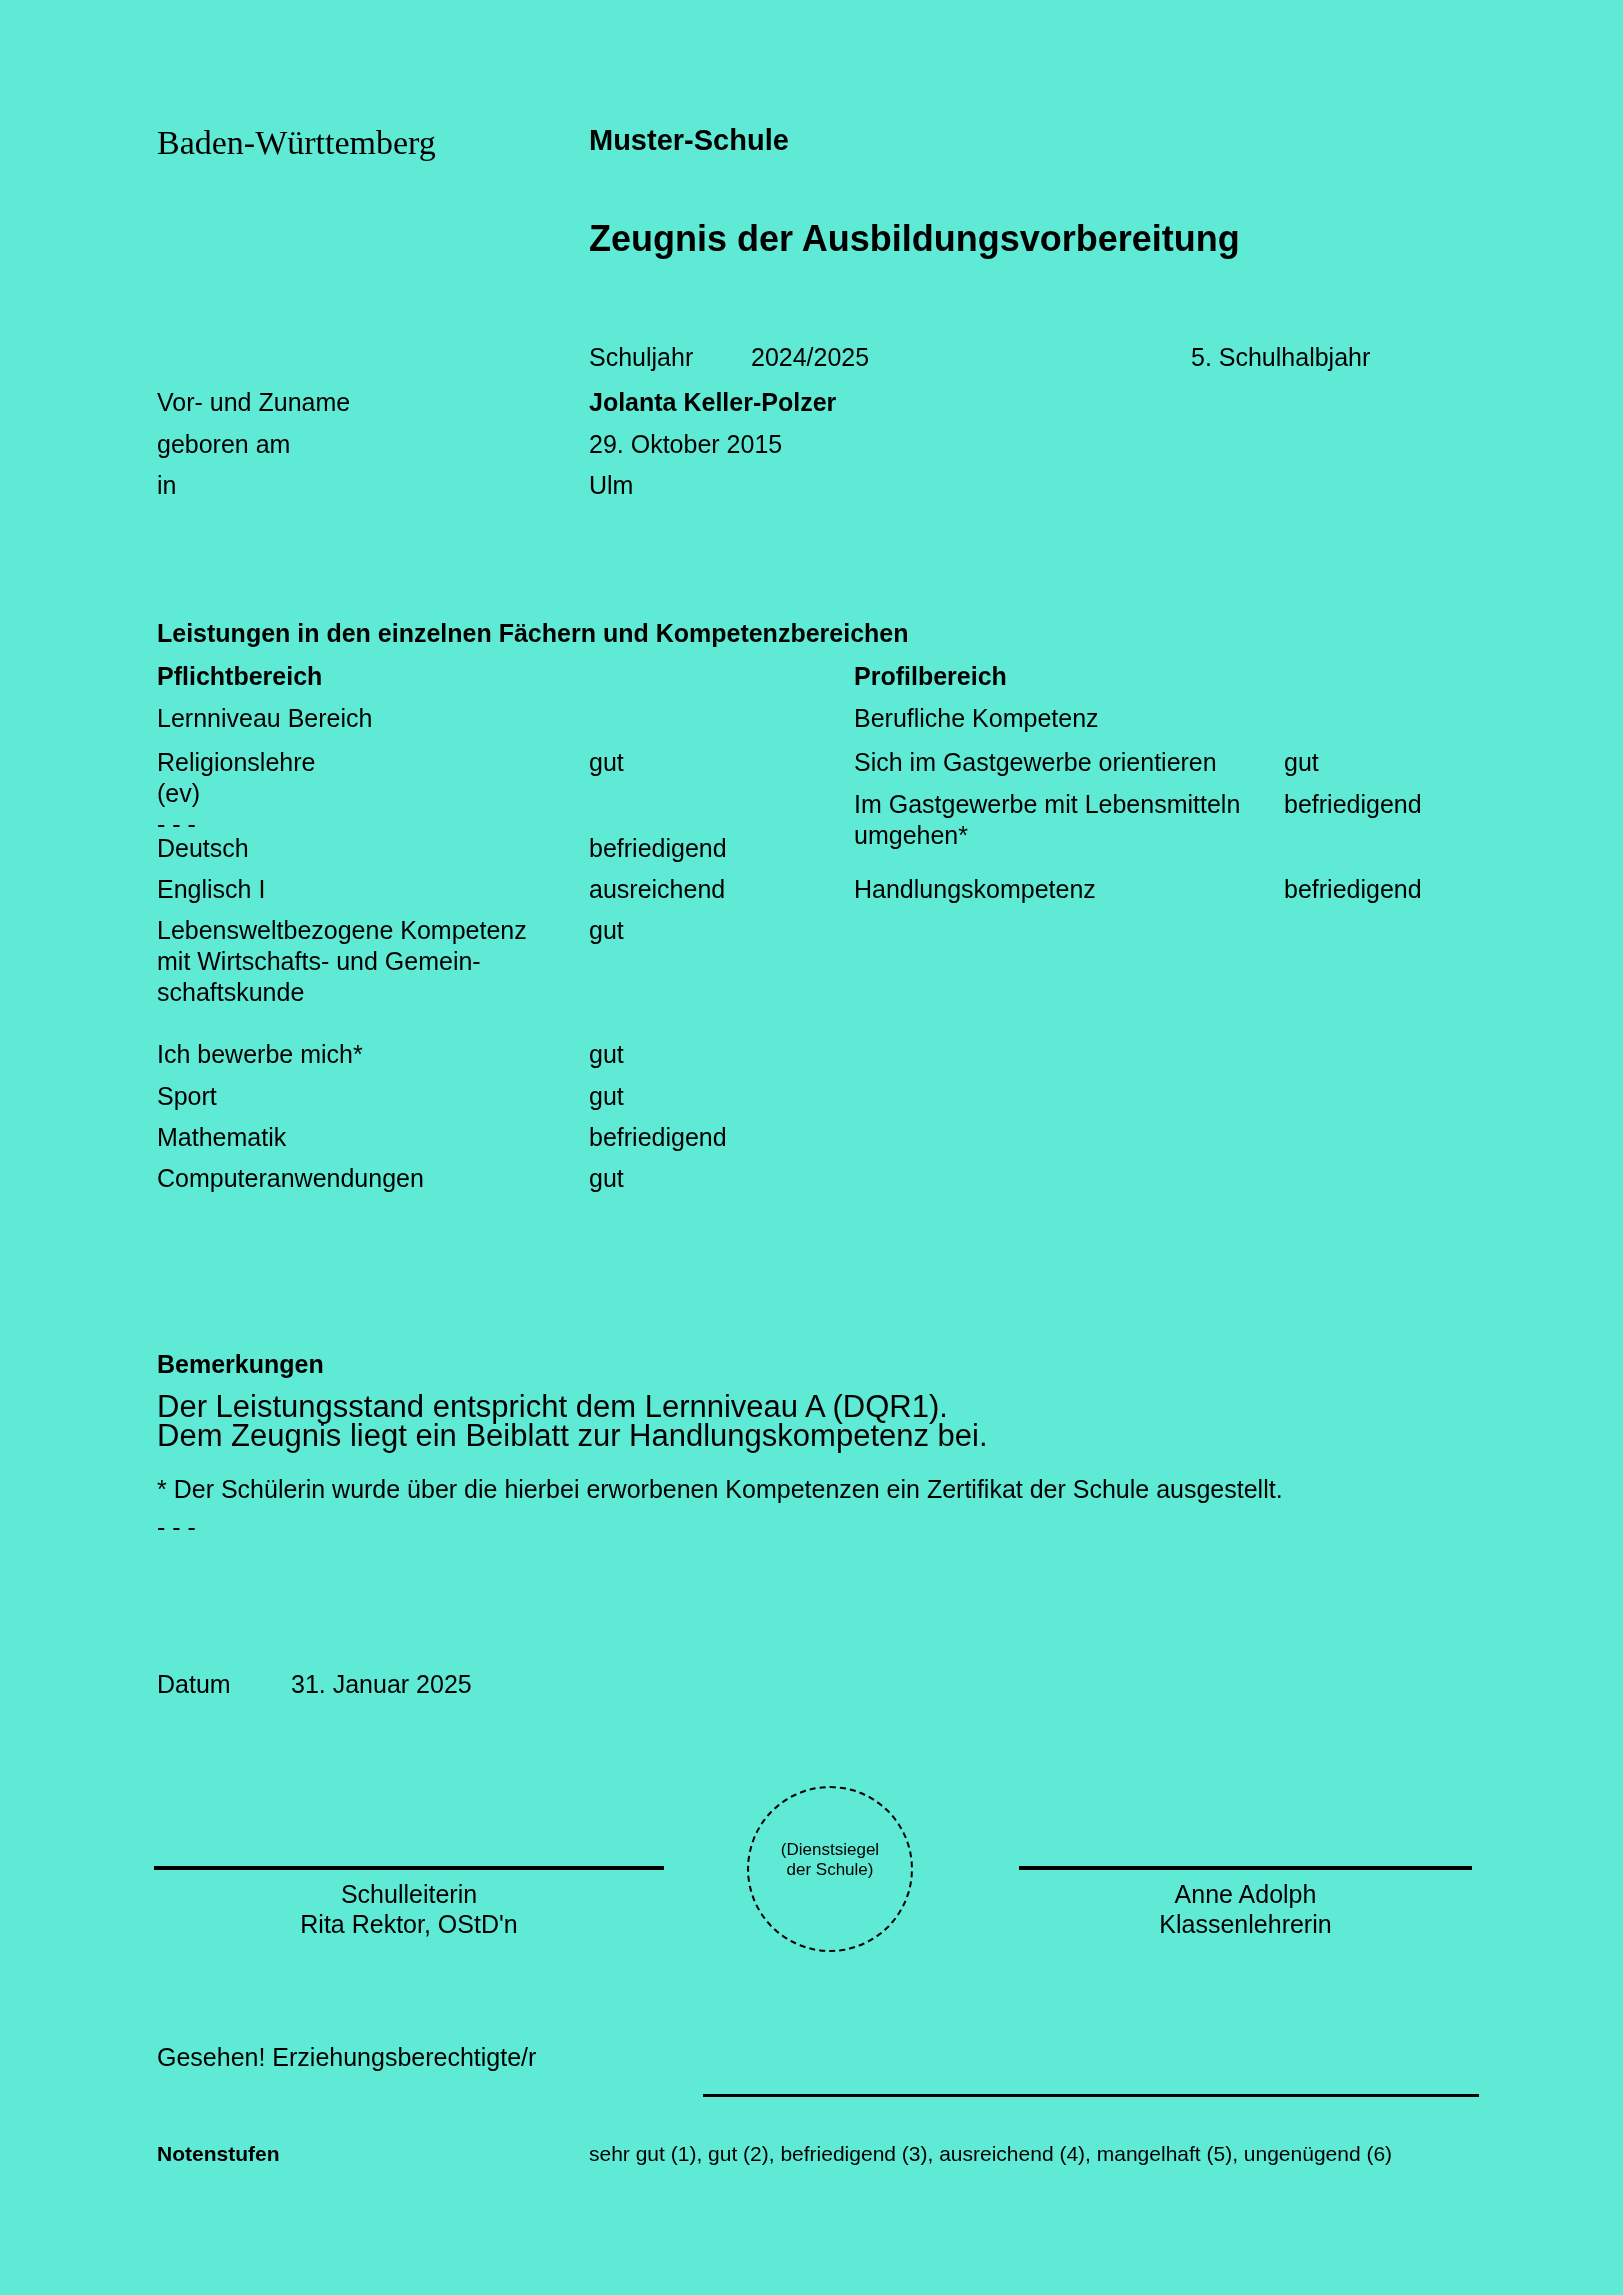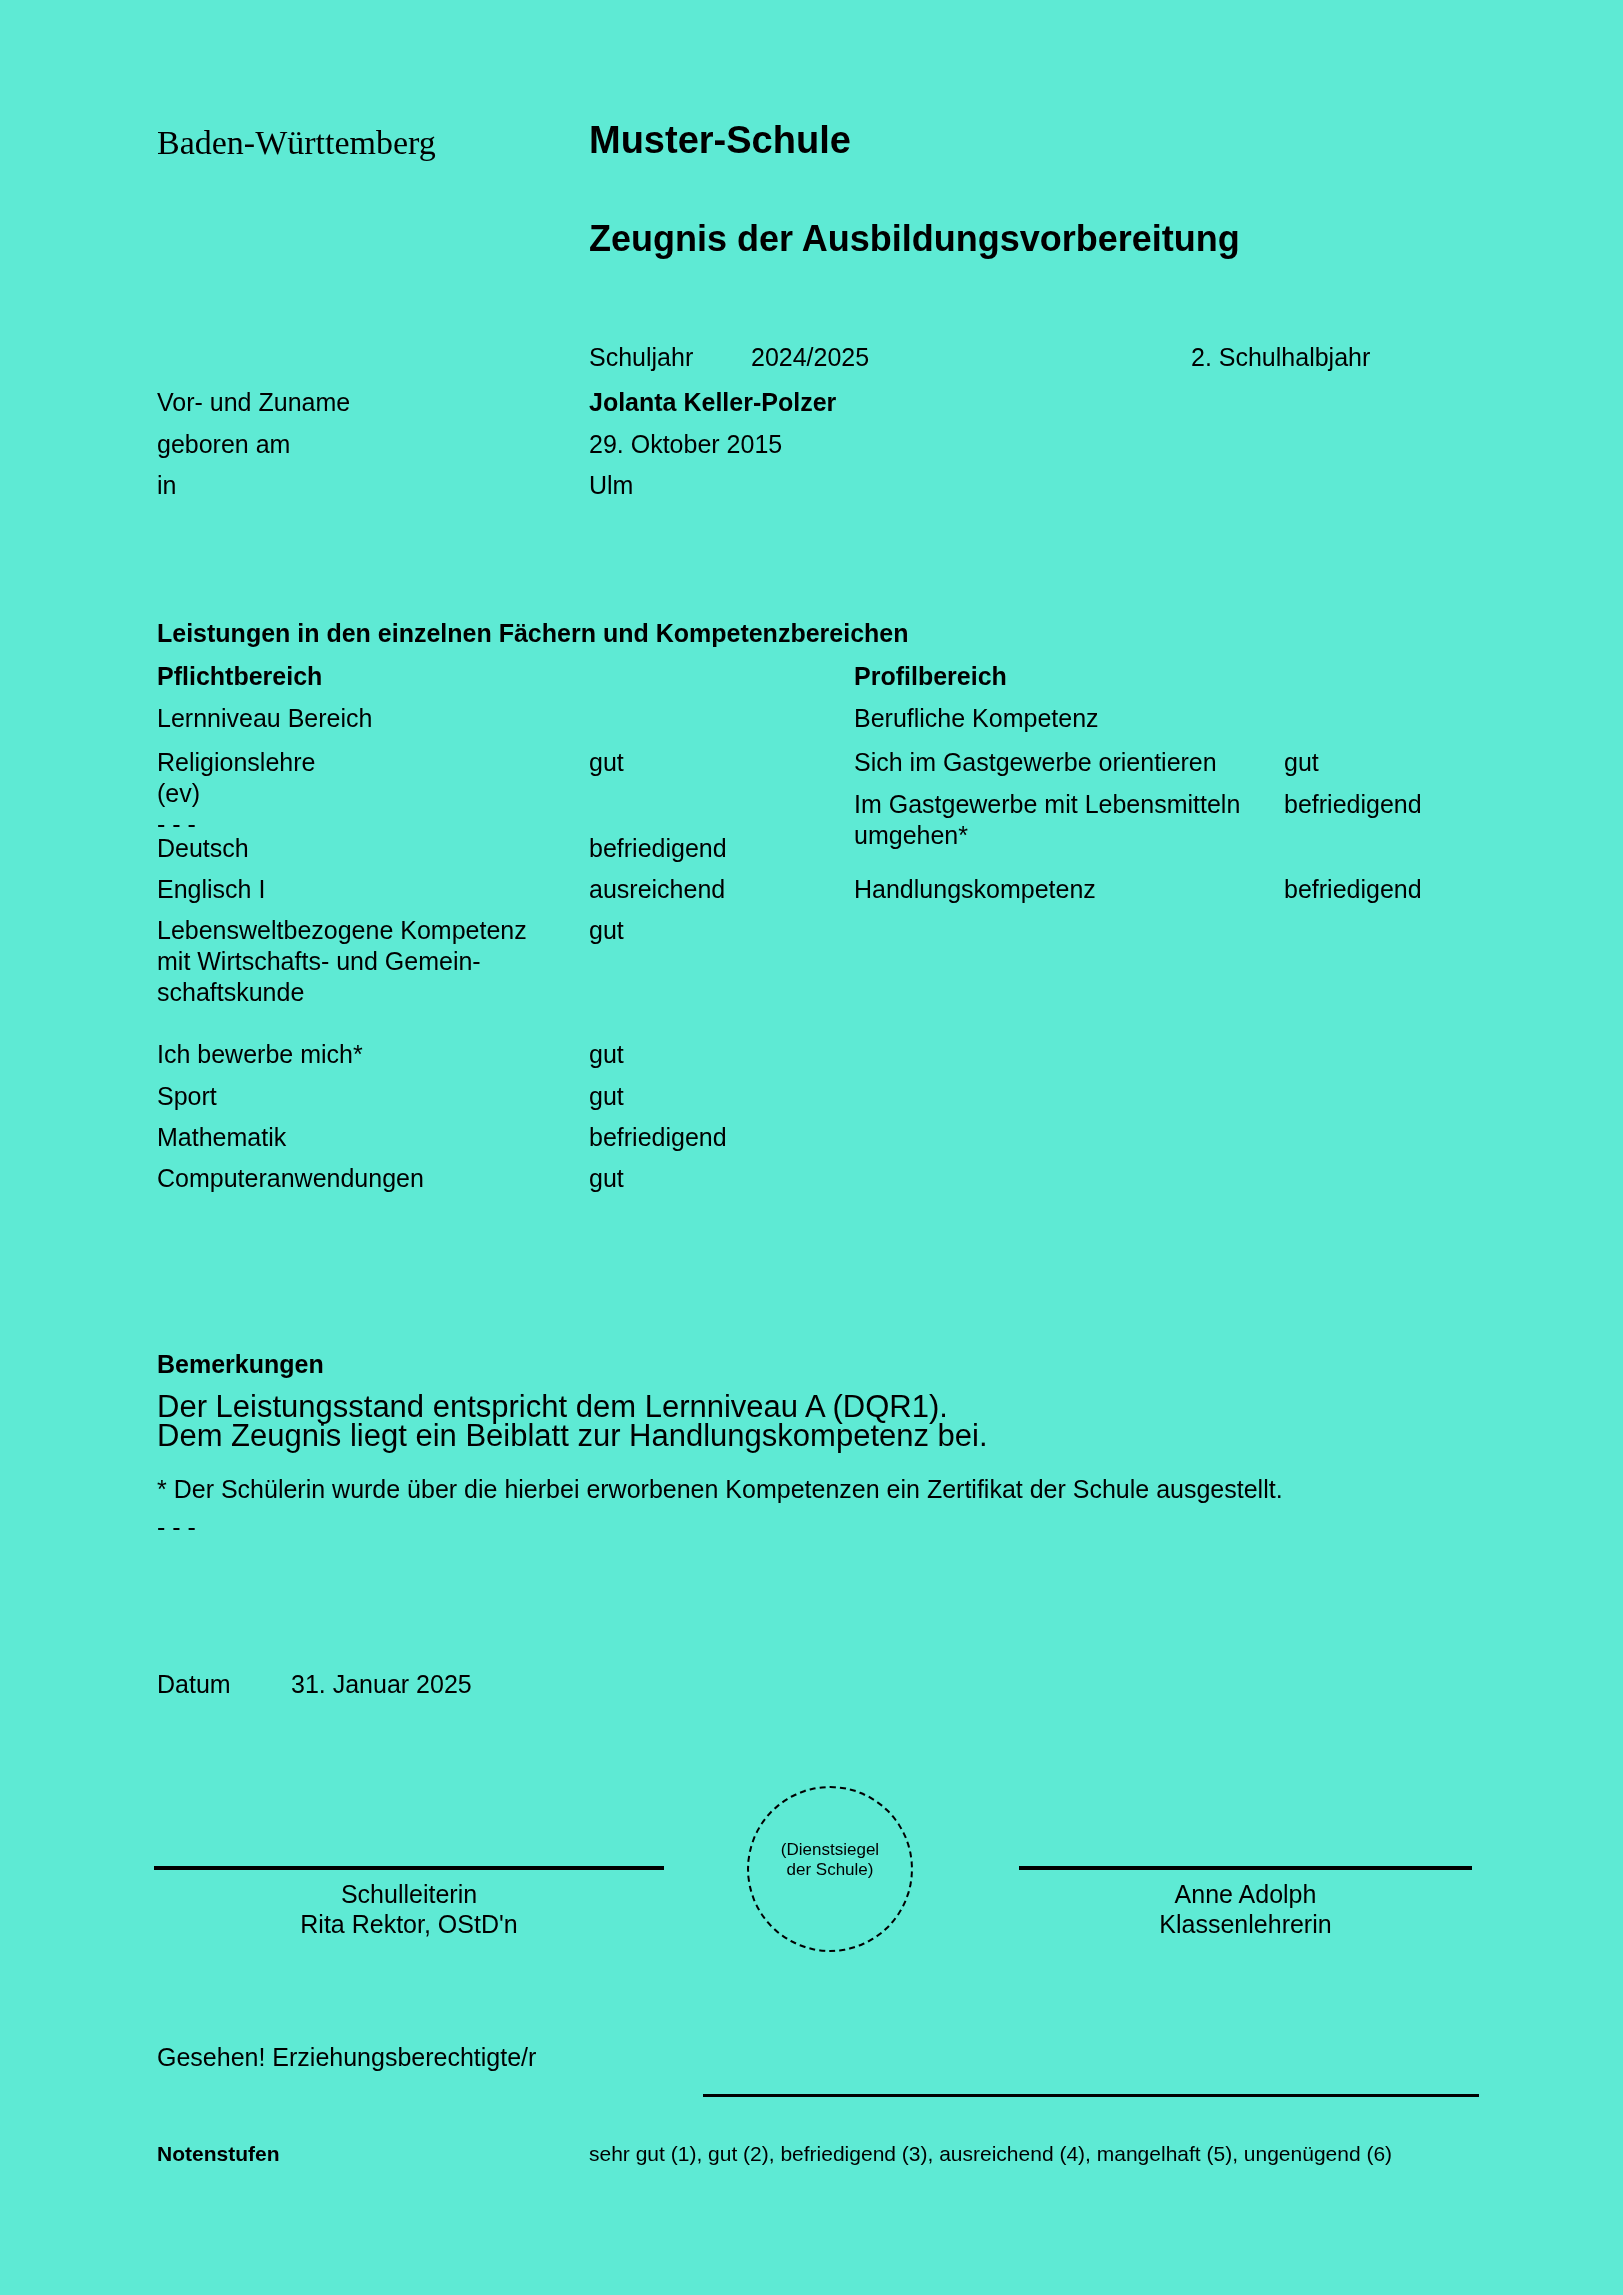--- a/index.html
+++ b/index.html
@@ -38,26 +38,26 @@
     white-space:pre-line;
     padding-bottom:18.3px;
   }
 </style>
 </head>
 <body>
 
 <div class="page">
 
   <div class="abs serif" style="left:157px;top:123px;font-size:34px;line-height:39px;">Baden-Württemberg</div>
-  <div class="abs b" style="left:589px;top:121px;font-size:38px;line-height:39px;">Muster-Schule</div>
+  <div class="abs b" style="left:589px;top:121px;font-size:29px;line-height:39px;">Muster-Schule</div>
   <div class="abs b" style="left:589px;top:217px;font-size:36px;line-height:43px;">Zeugnis der Ausbildungsvorbereitung</div>
 
   <div class="abs fs38" style="left:589px;top:342px;">Schuljahr</div>
   <div class="abs fs38" style="left:751px;top:342px;">2024/2025</div>
-  <div class="abs fs38" style="left:1191px;top:342px;">2. Schulhalbjahr</div>
+  <div class="abs fs38" style="left:1191px;top:342px;">5. Schulhalbjahr</div>
 
   <div class="abs fs38" style="left:157px;top:387px;">Vor- und Zuname</div>
   <div class="abs fs38 b" style="left:589px;top:387px;">Jolanta Keller-Polzer</div>
 
   <div class="abs fs38" style="left:157px;top:429px;">geboren am</div>
   <div class="abs fs38" style="left:589px;top:429px;">29. Oktober 2015</div>
 
   <div class="abs fs38" style="left:157px;top:470px;">in</div>
   <div class="abs fs38" style="left:589px;top:470px;">Ulm</div>
 

